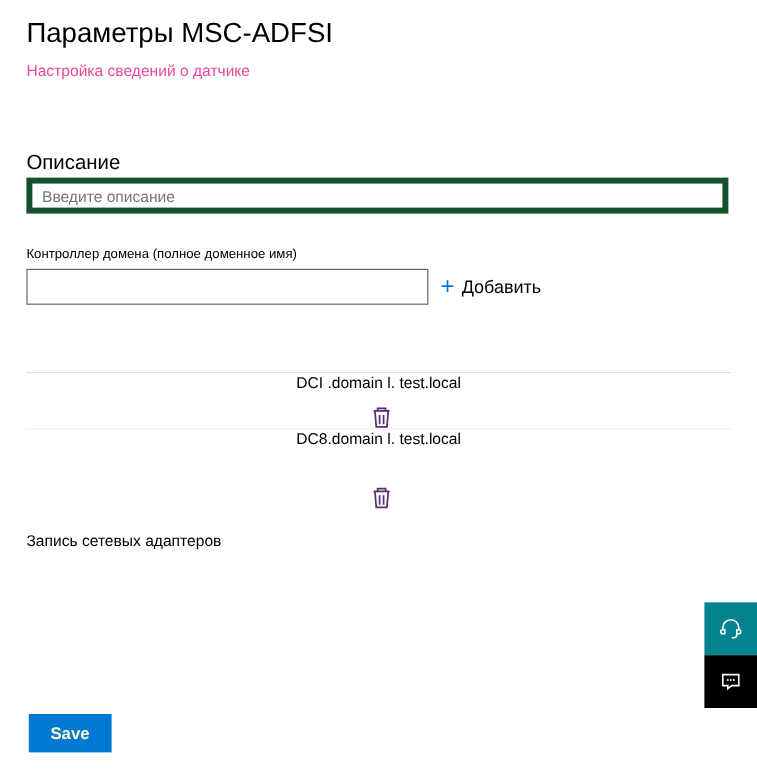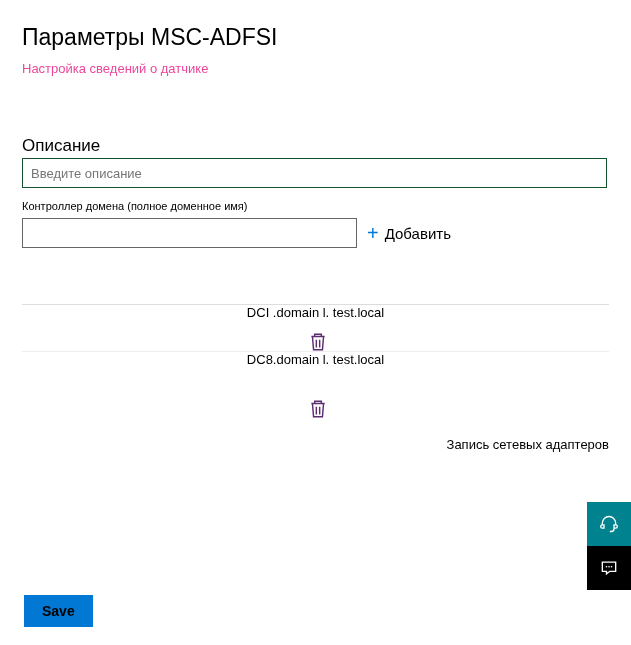--- a/index.html
+++ b/index.html
@@ -6,21 +6,21 @@
   body {
     width: 631px;
     height: 645px;
     font-family: "Segoe UI", Arial, sans-serif;
     color: #000;
     background: #fff;
     position: relative;
     overflow: hidden;
   }
   .panel {
-    padding: 24px 22px 18px 22px;
+    padding: 14px 22px 18px 22px;
     height: 100%;
     position: relative;
   }
   .title {
     font-size: 23px;
     font-weight: 400;
     margin-bottom: 10px;
   }
   .subtitle {
     font-size: 13px;
@@ -28,27 +28,27 @@
     margin-bottom: 60px;
   }
   .right-label {
     font-size: 17px;
     margin-bottom: 2px;
     padding-right: 0;
   }
   .desc-input {
     width: 585px;
     height: 30px;
-    border: 1px solid #14532d;
+    border: 5px solid #14532d;
     padding: 4px 8px;
     font-size: 13px;
     outline: none;
     font-family: inherit;
     display: block;
-    margin-bottom: 12px;
+    margin-bottom: 28px;
   }
   .dc-label {
     font-size: 11px;
     margin-bottom: 6px;
   }
   .dc-row {
     display: flex;
     align-items: center;
     margin-bottom: 56px;
   }
@@ -96,21 +96,20 @@
   .list-text {
     font-size: 13px;
   }
   .trash {
     width: 16px;
     height: 18px;
     cursor: pointer;
   }
   .section-label-right {
     font-size: 13px;
-    text-align: right;
     margin-top: 40px;
   }
   .eth-row {
     display: flex;
     justify-content: space-between;
     align-items: center;
     margin-top: 14px;
   }
   .checkbox {
     width: 20px;
@@ -120,21 +119,21 @@
     cursor: pointer;
   }
   .ethernet-label {
     font-size: 13px;
   }
   .save-btn {
     position: absolute;
     left: 24px;
     bottom: 18px;
     background: #0078d4;
-    color: #000000;
+    color: #fef9c3;
     border: none;
     padding: 8px 18px;
     font-size: 14px;
     font-weight: 600;
     cursor: pointer;
     font-family: inherit;
   }
   .float-btns {
     position: absolute;
     right: 0;

